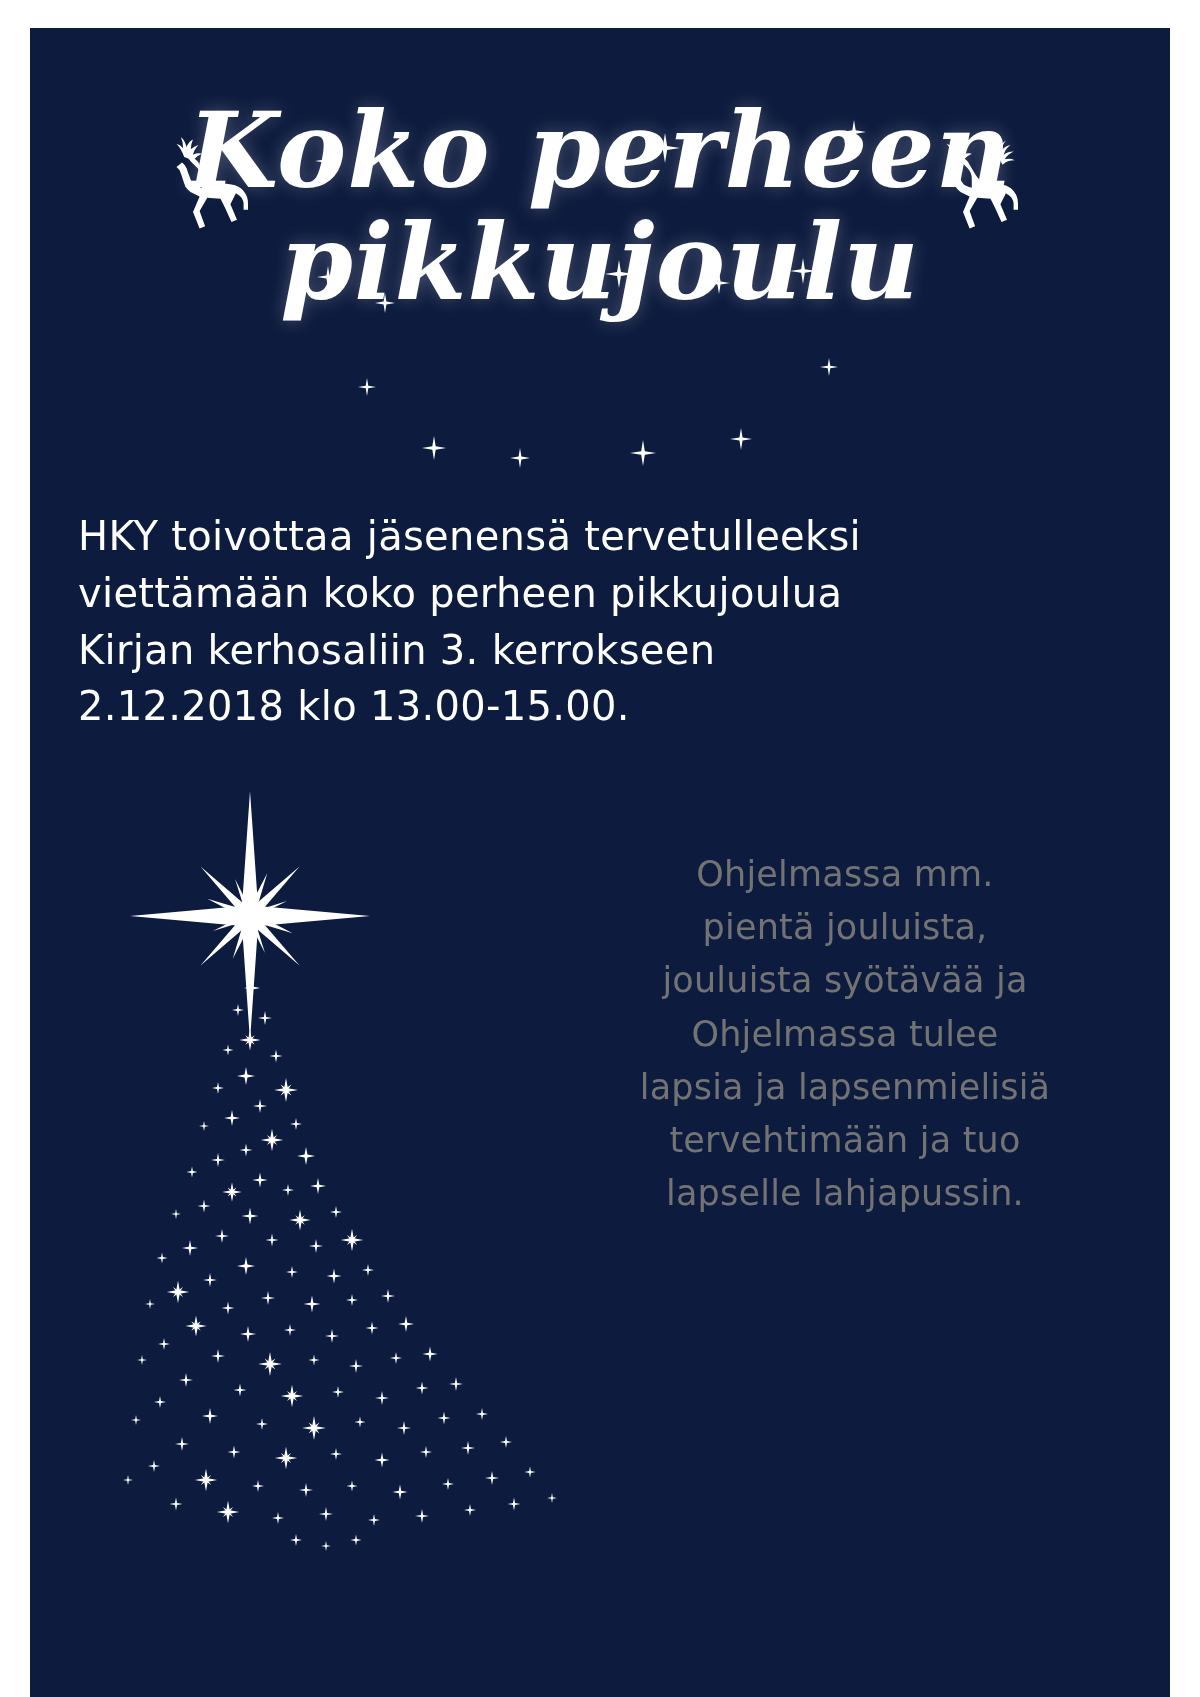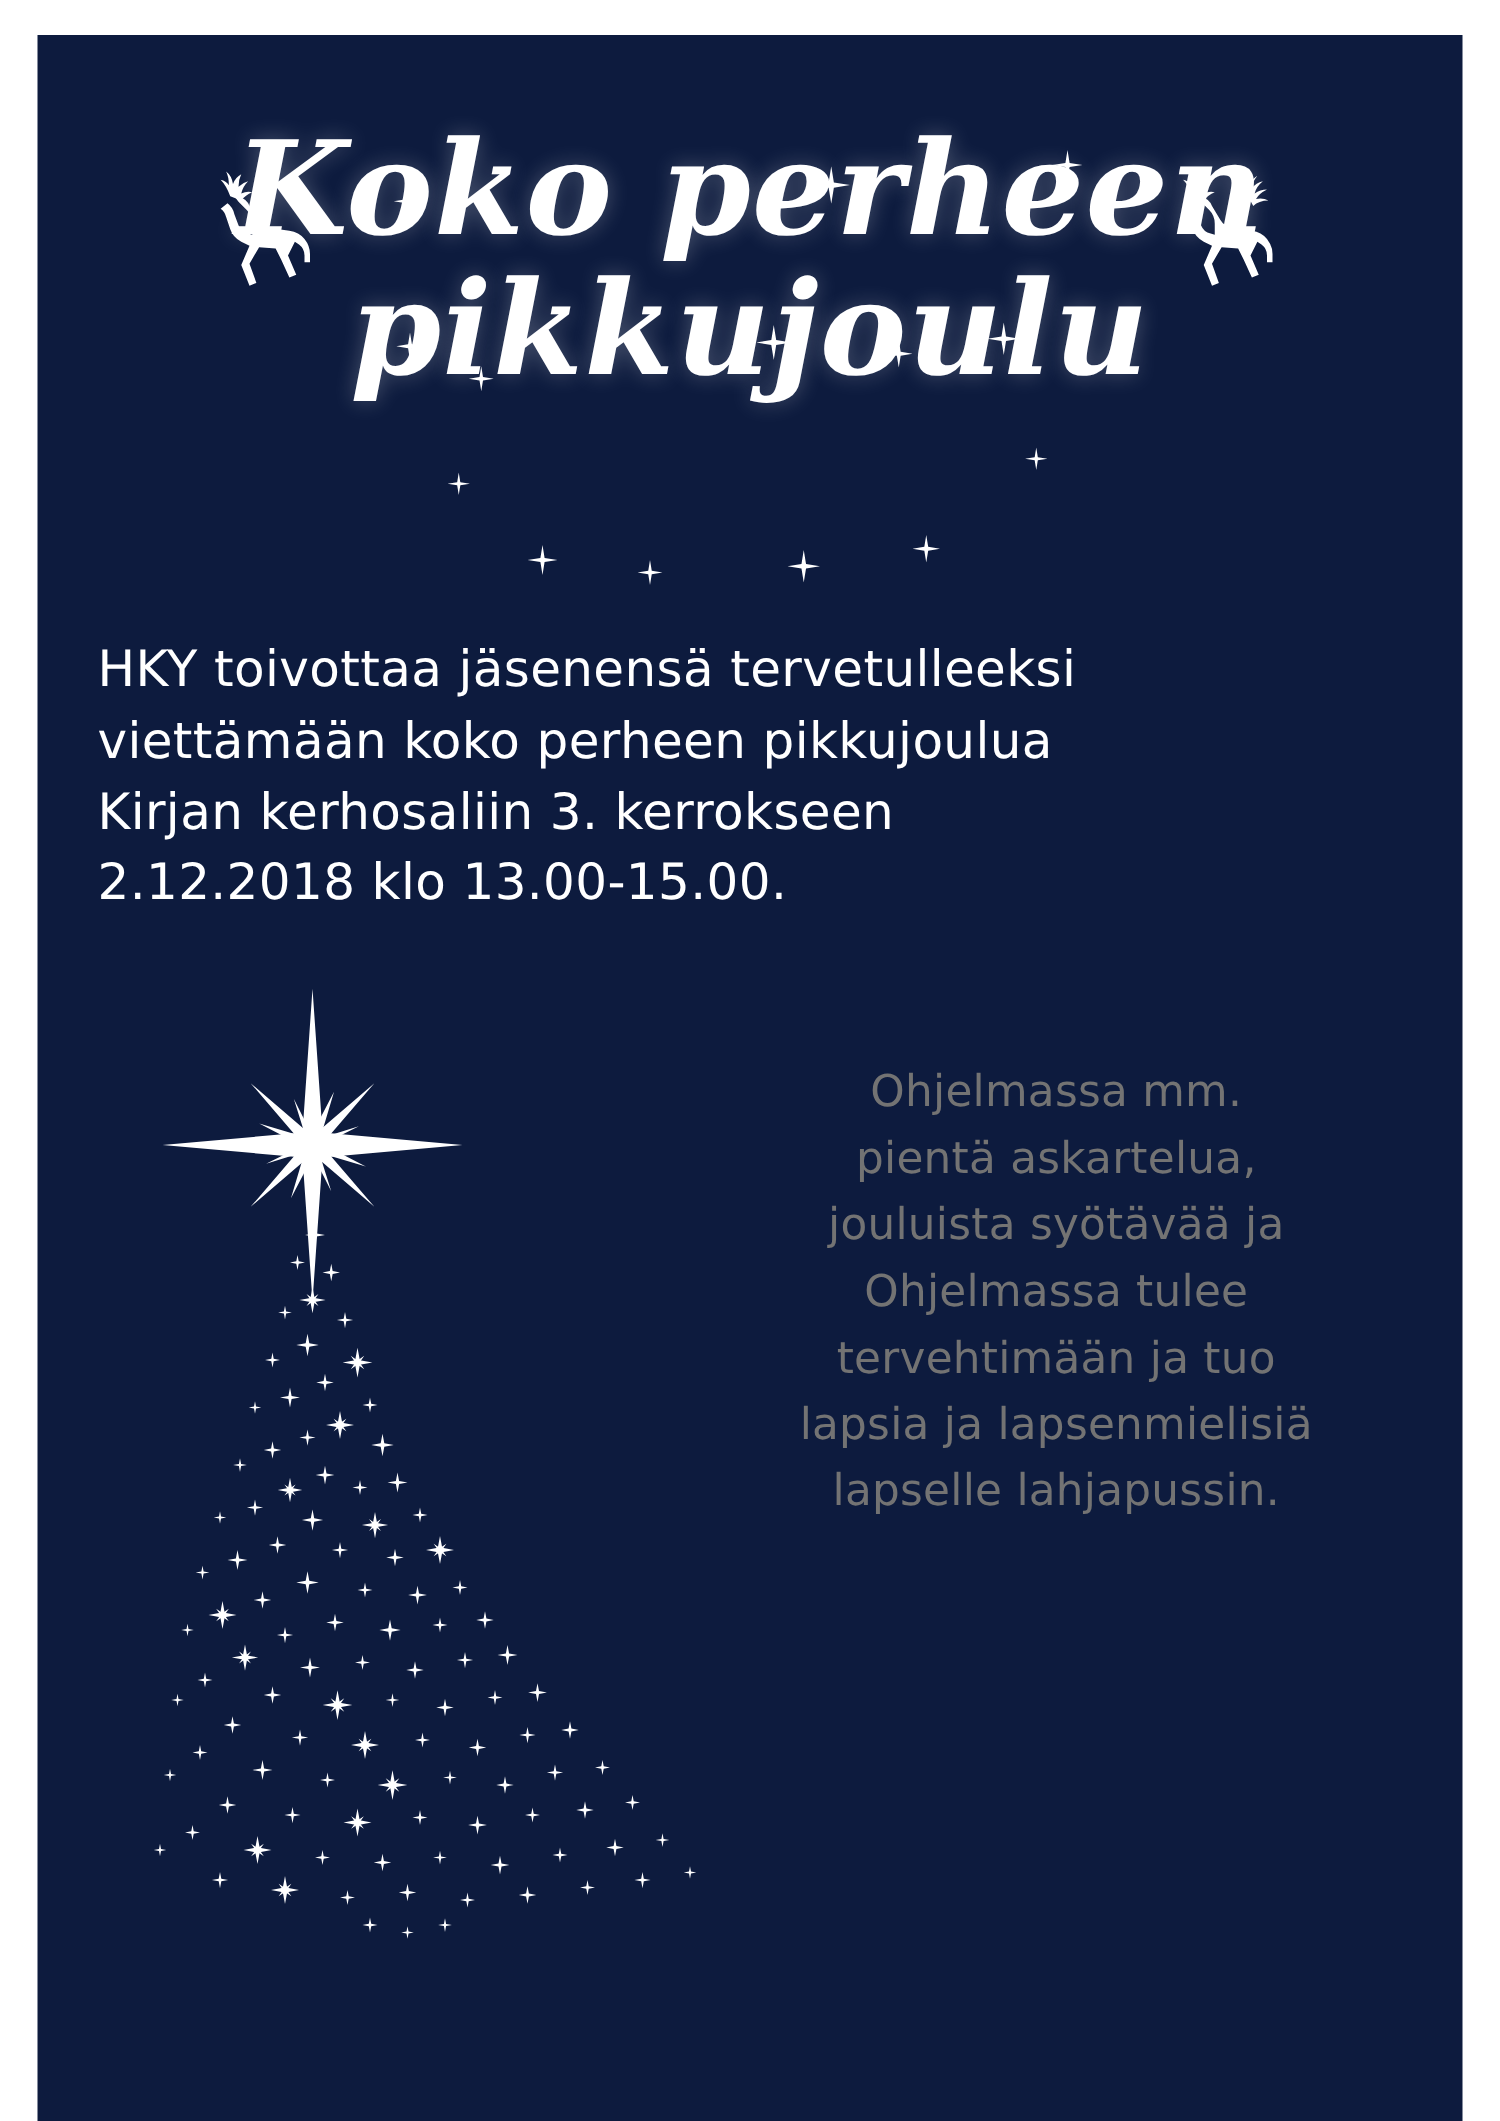--- a/index.html
+++ b/index.html
@@ -209,25 +209,25 @@
 
   <div class="intro">
     <div>HKY toivottaa jäsenensä tervetulleeksi</div>
     <div>viettämään koko perheen pikkujoulua</div>
     <div>Kirjan kerhosaliin 3. kerrokseen</div>
     <div>2.12.2018 klo 13.00-15.00.</div>
   </div>
 
   <div class="program">
     <div>Ohjelmassa mm.</div>
-    <div>pientä askartelua,</div>
+    <div>pientä jouluista,</div>
     <div>jouluista syötävää ja</div>
     <div>Ohjelmassa tulee</div>
+    <div>lapsia ja lapsenmielisiä</div>
     <div>tervehtimään ja tuo</div>
-    <div>lapsia ja lapsenmielisiä</div>
     <div>lapselle lahjapussin.</div>
   </div>
 
   <div class="tree">
     <svg viewBox="0 0 520 800" aria-hidden="true">
       <defs>
         <g id="st">
           <path d="M0 -10 L1.6 -1.6 L10 0 L1.6 1.6 L0 10 L-1.6 1.6 L-10 0 L-1.6 -1.6 Z" fill="#ffffff"></path>
         </g>
         <g id="st6">

